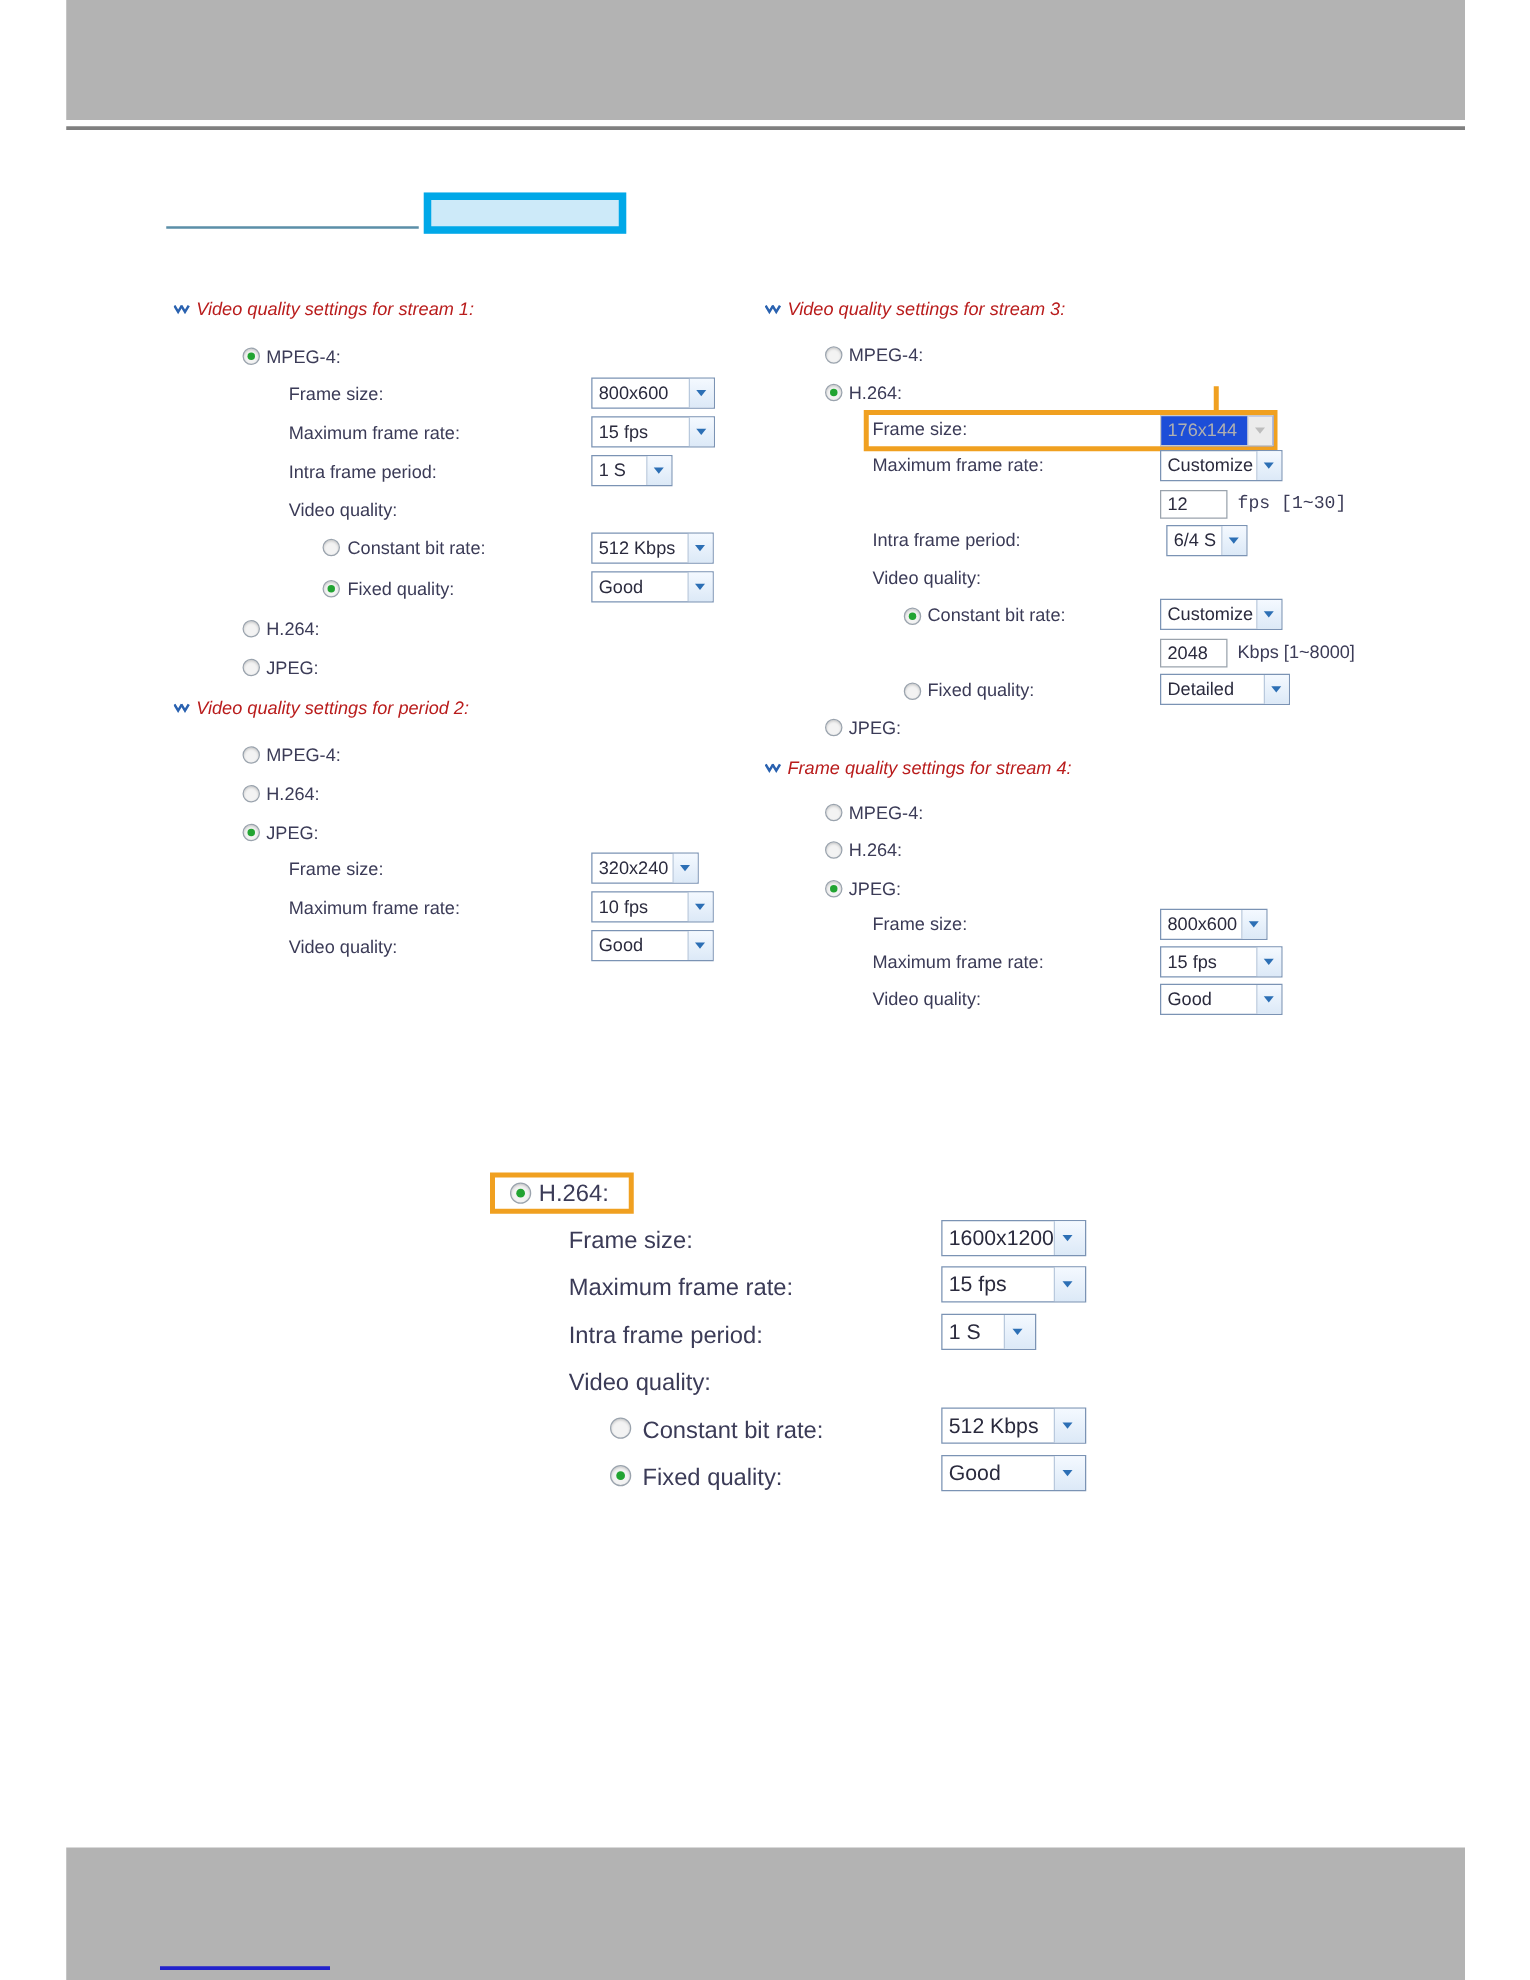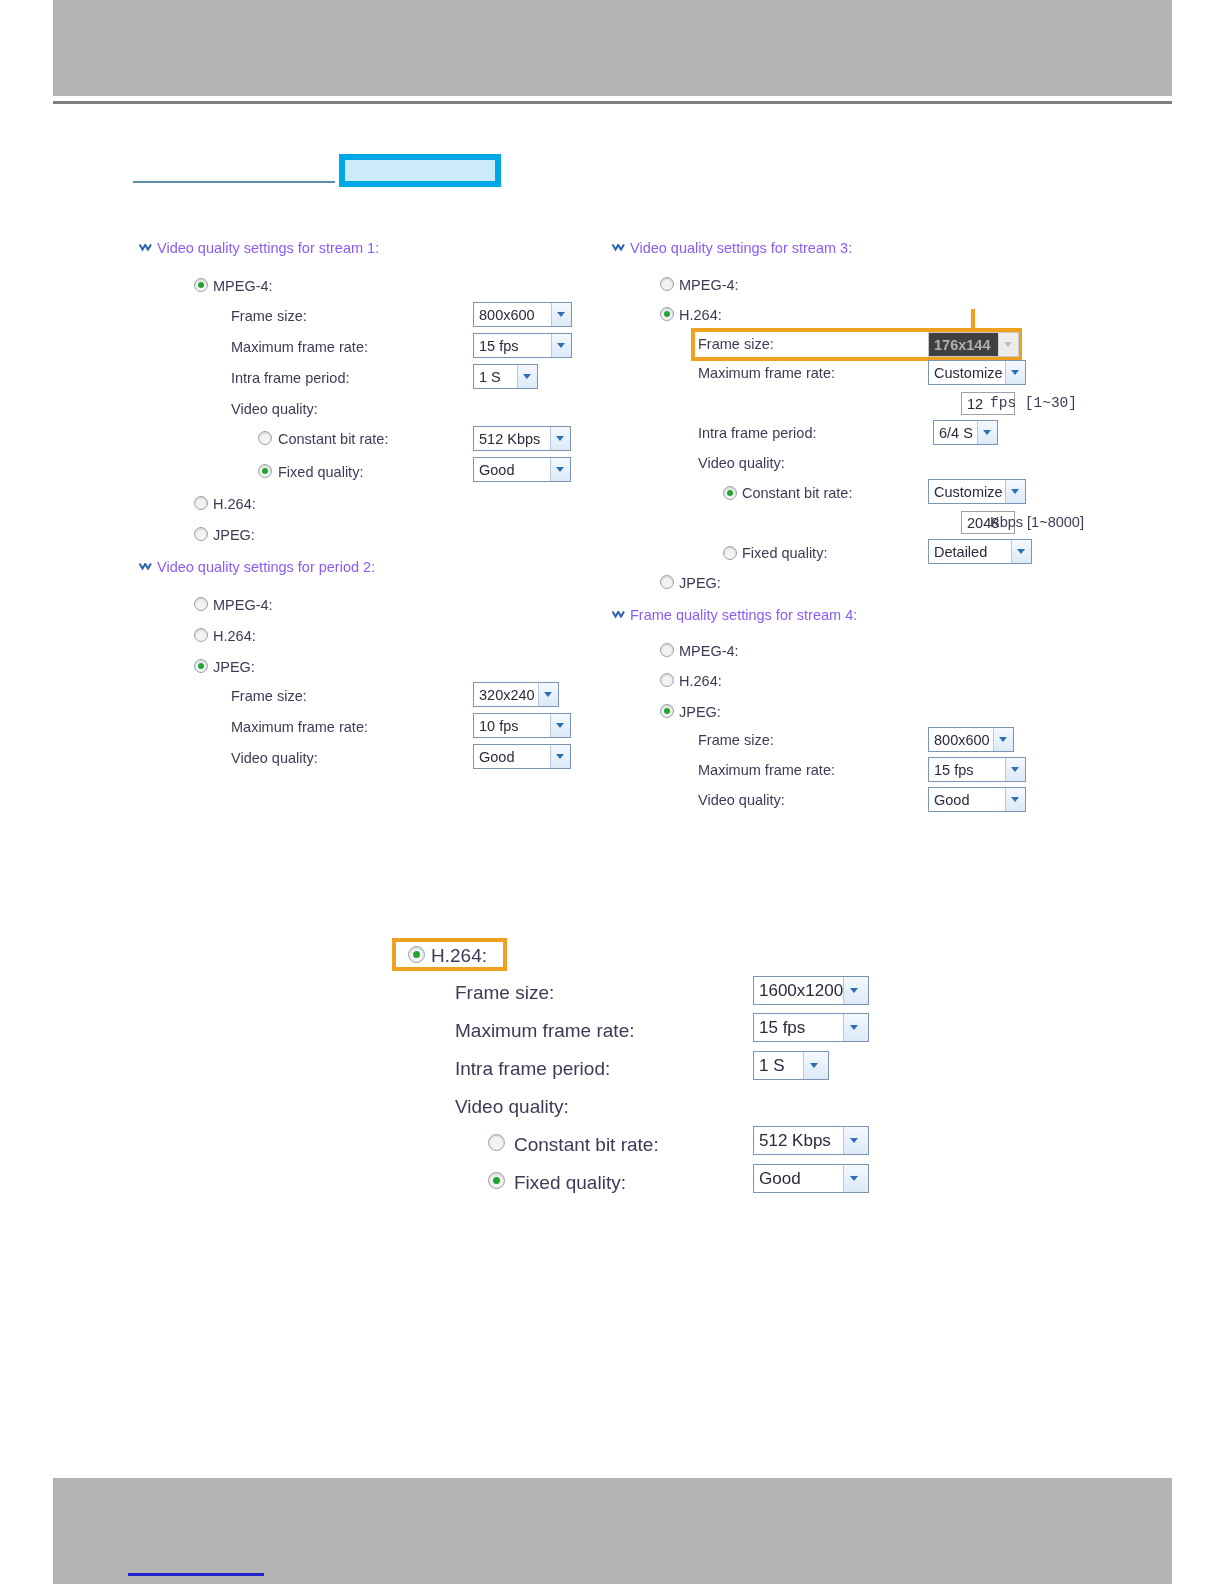--- a/index.html
+++ b/index.html
@@ -67,21 +67,21 @@
   
   .fld-label,
   .radio-label,
   .sec-title,
   .unit-text {
     font-size: 14.5px;
     color: #3b3b57;
     white-space: nowrap;
     line-height: 1;
   }
-  .sec-title { color: #8b5cf6; }
+  .sec-title { color: #b91c1c; font-style: italic; }
 
   .abs { position: absolute; }
 
   
   .chev {
     position: absolute;
     width: 13px;
     height: 10px;
   }
   .chev svg { display: block; }
@@ -139,41 +139,40 @@
     width: 0; height: 0;
     border-left: 4.5px solid transparent;
     border-right: 4.5px solid transparent;
     border-top: 5px solid #2c6fb5;
   }
   .sel.big { height: 29px; font-size: 17px; }
   .sel.big .sel-btn { width: 24px; }
   .sel.big .sel-btn::after { left: 6px; top: 11px; }
 
   
-  .sel.disabled { border-color: #c9c9c9; background: #404040; font-weight: bold; }
+  .sel.disabled { border-color: #c9c9c9; background: #1d4ed8; }
   .sel.disabled .sel-txt { color: #b0b0b0; }
   .sel.disabled .sel-btn {
     background: #ececec;
     border-left: 1px solid #d6d6d6;
   }
   .sel.disabled .sel-btn::after { border-top-color: #bdbdbd; }
 
   
   .txtin {
     position: absolute;
     height: 23px;
     box-sizing: border-box;
     border: 1px solid #9aa3ad;
     background: #ffffff;
     font-size: 14.5px;
     color: #2a2a3d;
     display: flex;
     align-items: center;
     padding-left: 5px;
-    margin-left: 33px;
   }
 
   
   .hl-orange {
     position: absolute;
     border: 4px solid #f0a020;
     box-sizing: border-box;
     background: transparent;
   }
   #frame-size-pointer {

